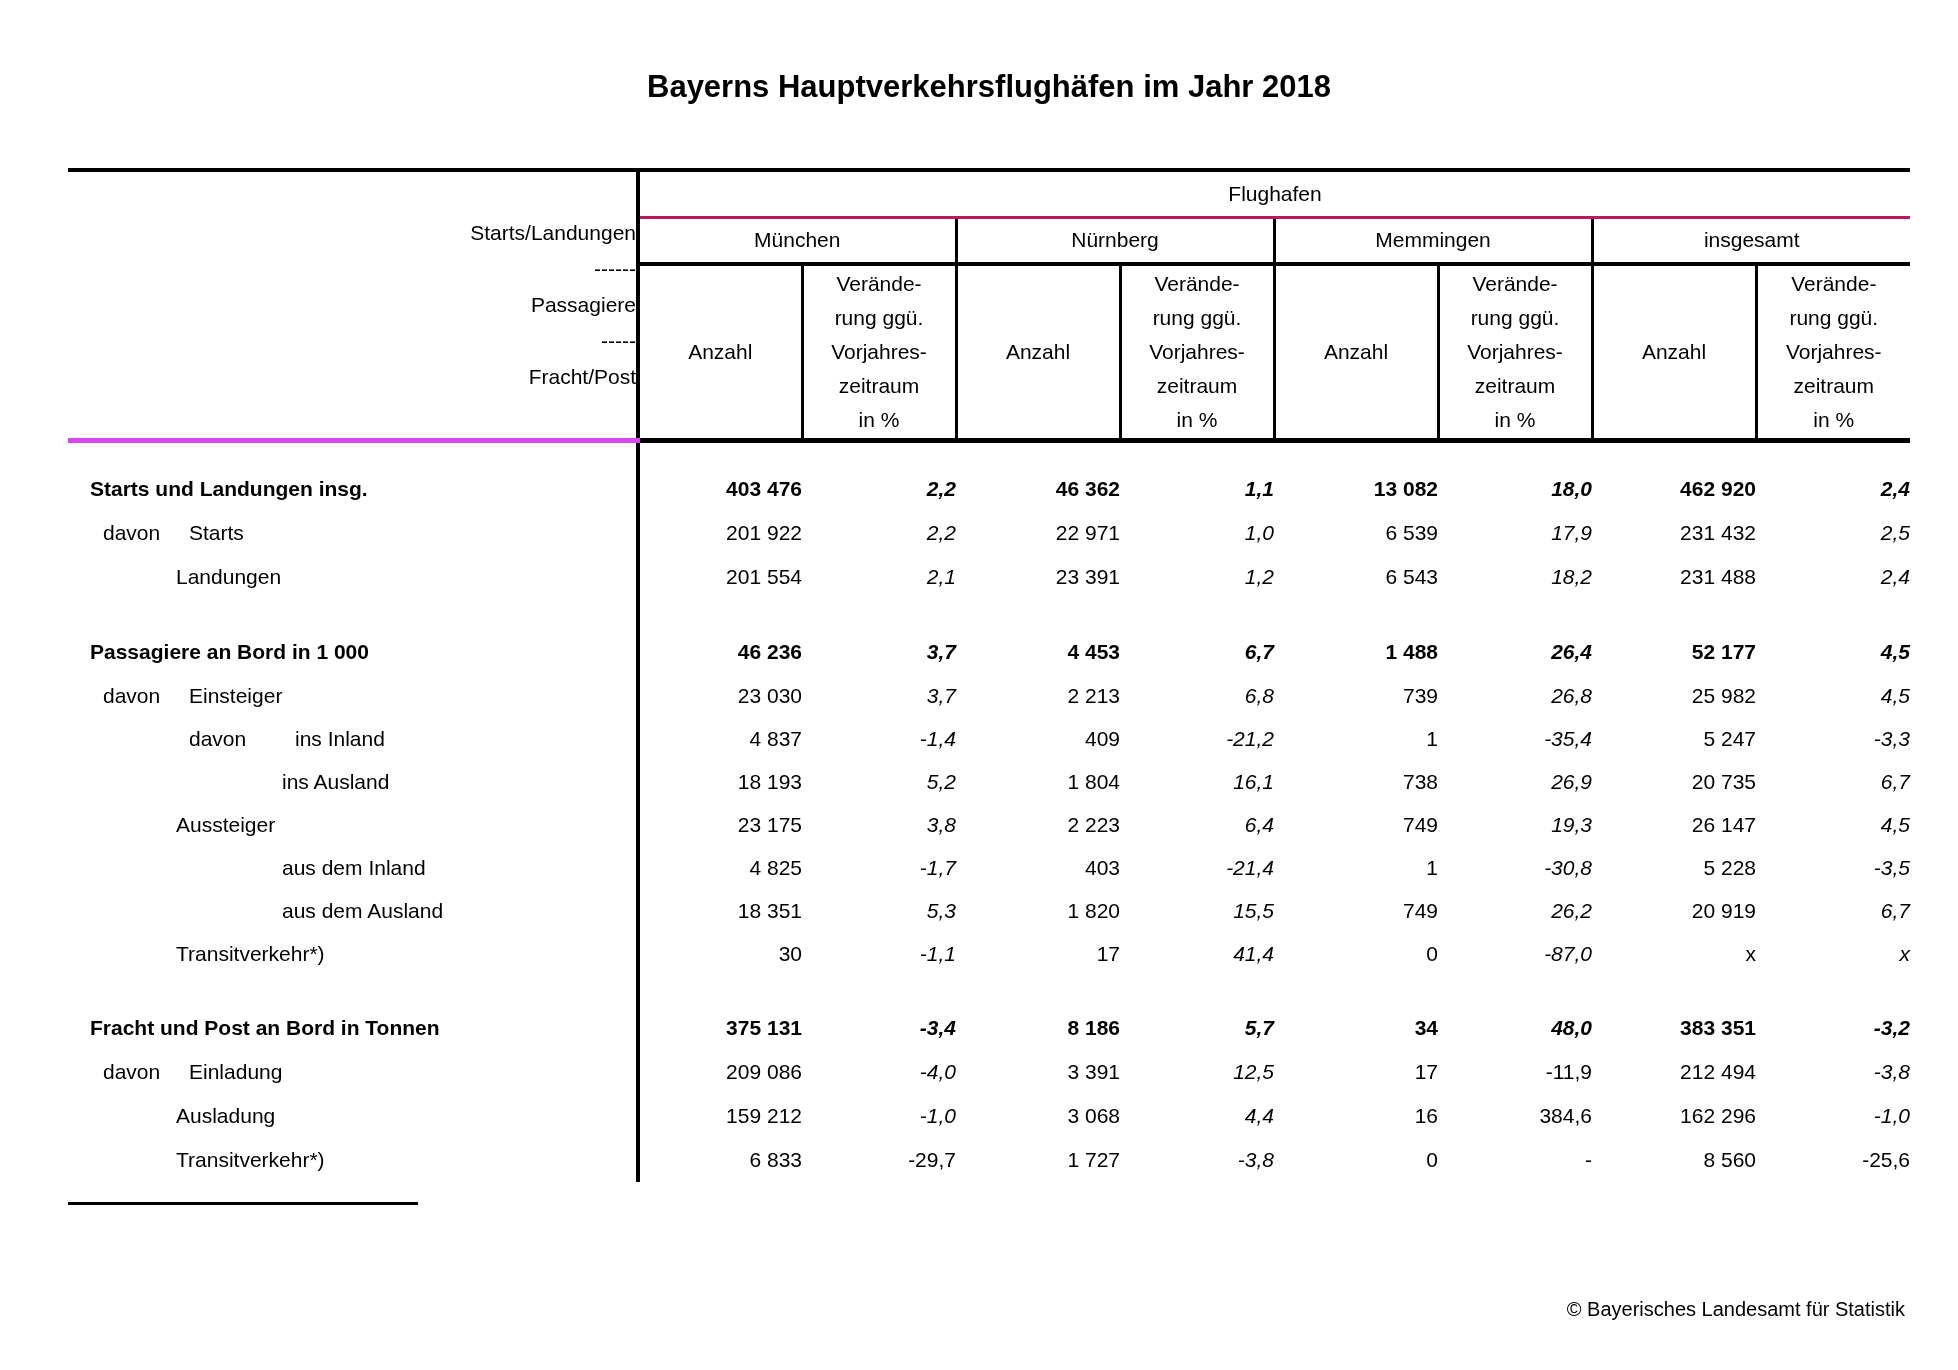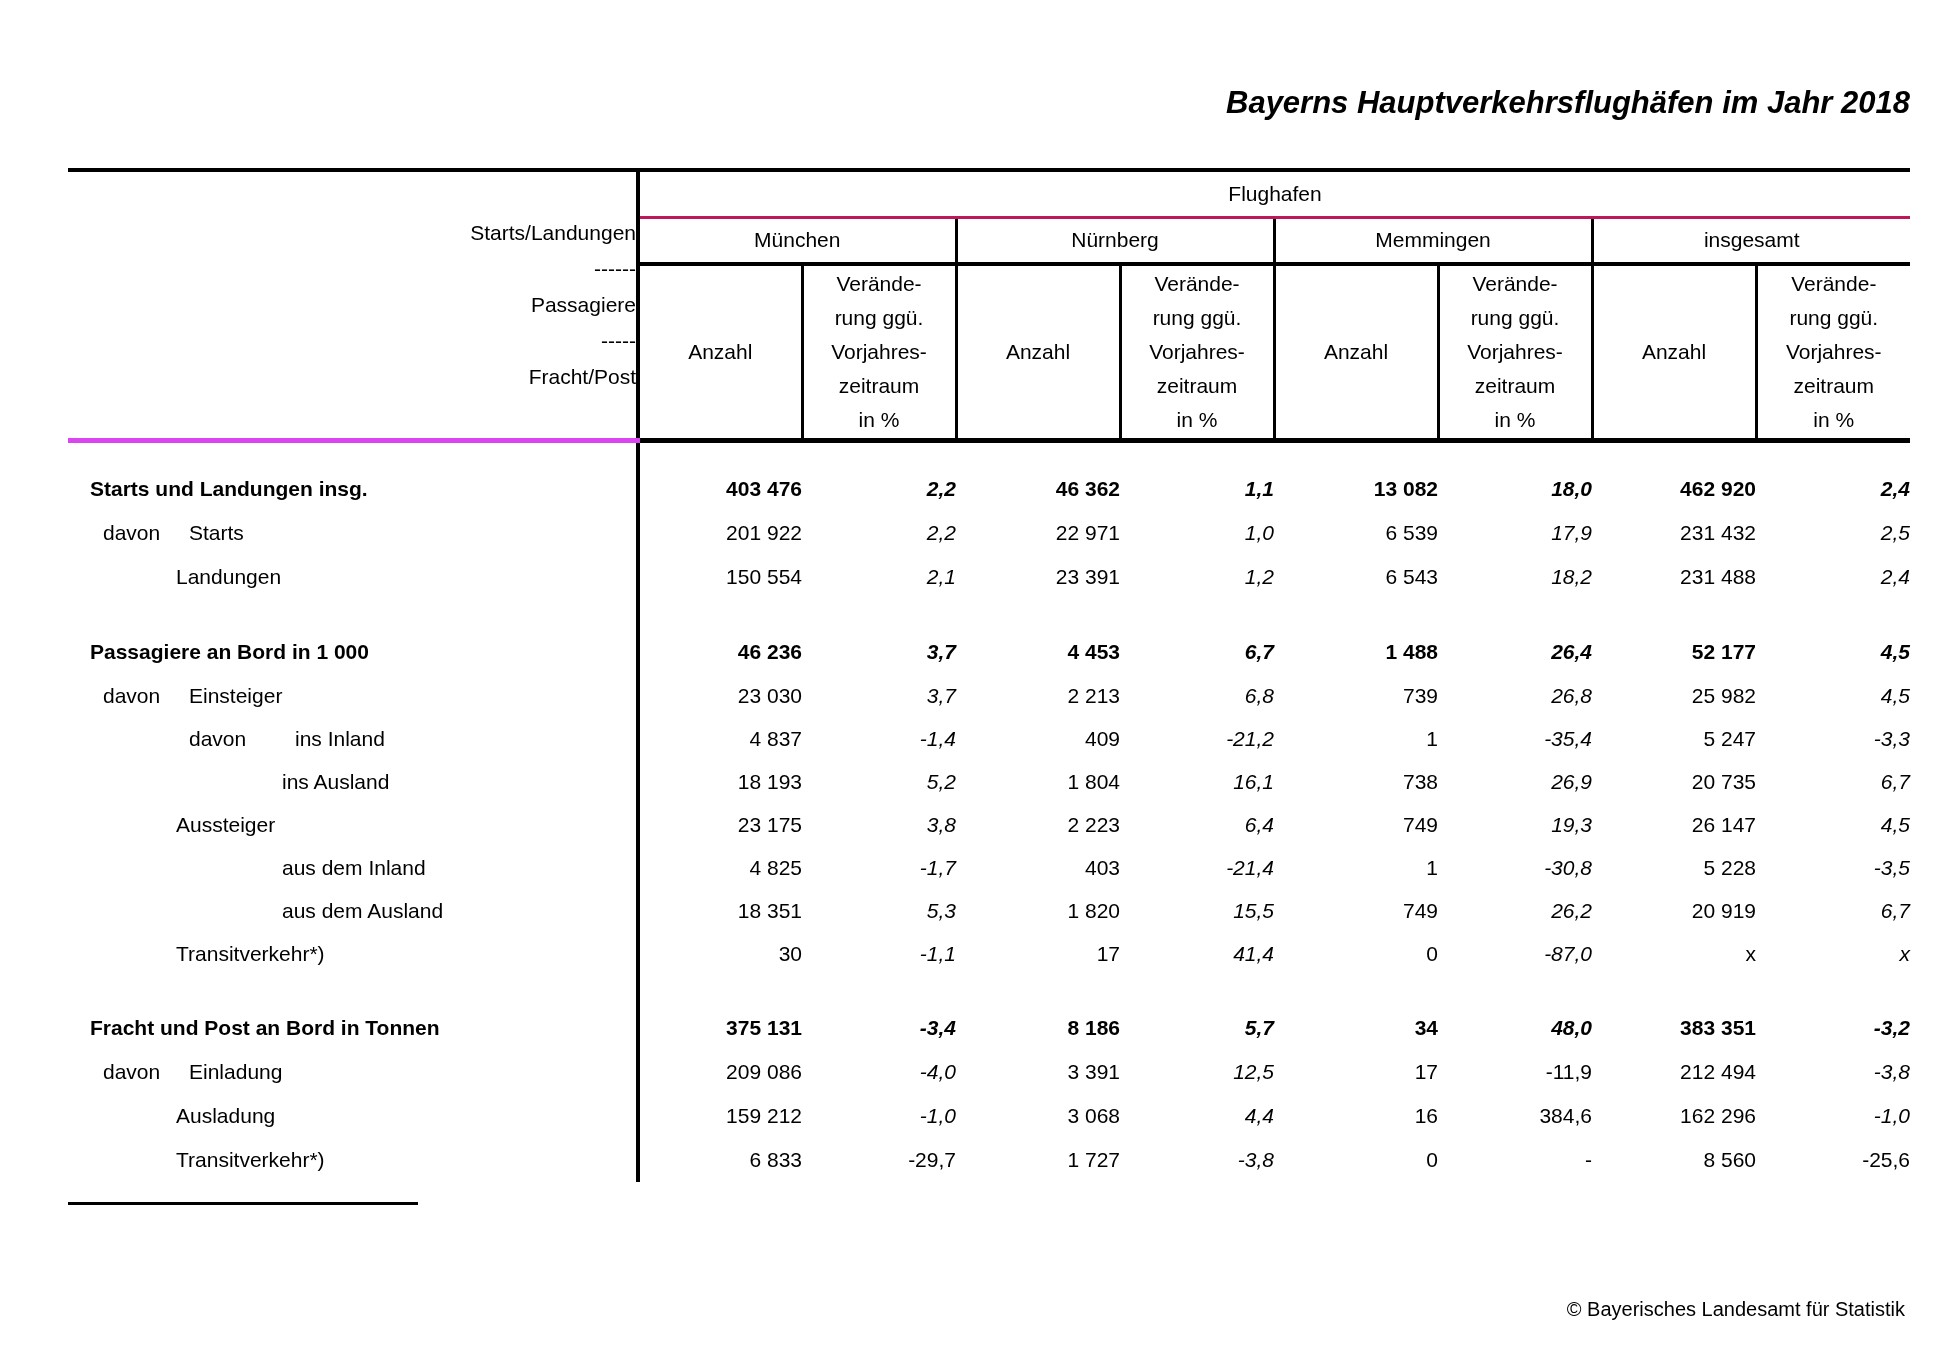--- a/index.html
+++ b/index.html
@@ -5,22 +5,22 @@
   html,body{margin:0;padding:0;background:#ffffff;}
   .page{
     position:relative;
     width:1958px;height:1370px;
     background:#fff;
     font-family:"Liberation Sans", sans-serif;
     color:#000;
     overflow:hidden;
   }
   .title{
-    position:absolute;left:68px;top:84px;width:1842px;
-    text-align:right;font-size:31px;font-weight:bold;line-height:37px;font-style:italic;
+    position:absolute;left:68px;top:68px;width:1842px;
+    text-align:center;font-size:31px;font-weight:bold;line-height:37px;
   }
   table.main{
     position:absolute;left:68px;top:168px;width:1842px;
     border-collapse:collapse;table-layout:fixed;
     border-top:4px solid #000;
     font-size:21px;
   }
   table.main th{font-weight:normal;padding:0;}
   table.main td{padding:0;}
   th.stubhead{
@@ -149,21 +149,21 @@
           <td class="pct it">2,2</td>
           <td class="num">22 971</td>
           <td class="pct it">1,0</td>
           <td class="num">6 539</td>
           <td class="pct it">17,9</td>
           <td class="num">231 432</td>
           <td class="pct it">2,5</td>
         </tr>
         <tr>
           <td class="stub" style="padding-left: 108px;">Landungen</td>
-          <td class="num">150 554</td>
+          <td class="num">201 554</td>
           <td class="pct it">2,1</td>
           <td class="num">23 391</td>
           <td class="pct it">1,2</td>
           <td class="num">6 543</td>
           <td class="pct it">18,2</td>
           <td class="num">231 488</td>
           <td class="pct it">2,4</td>
         </tr>
         <tr>
           <td class="stub"></td>

